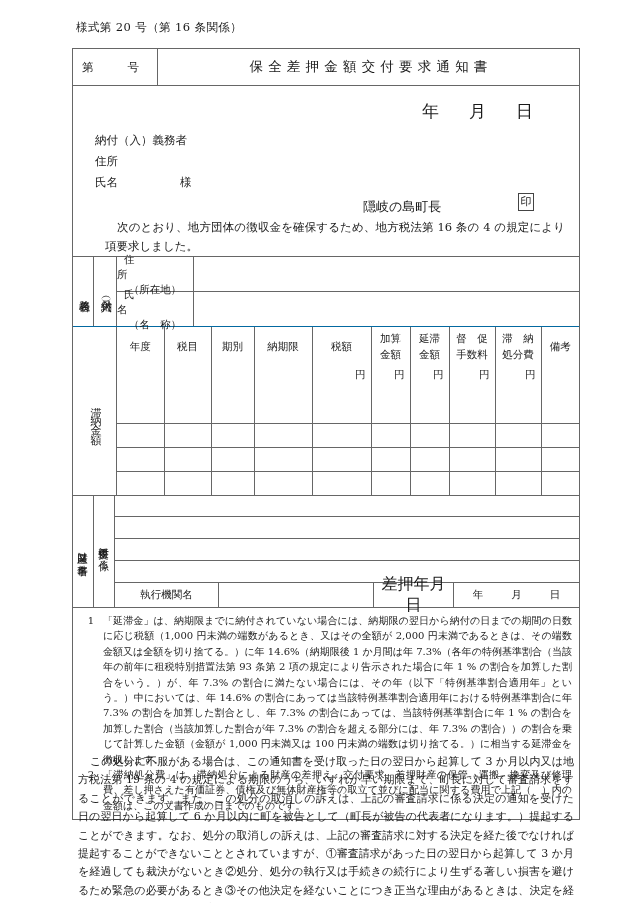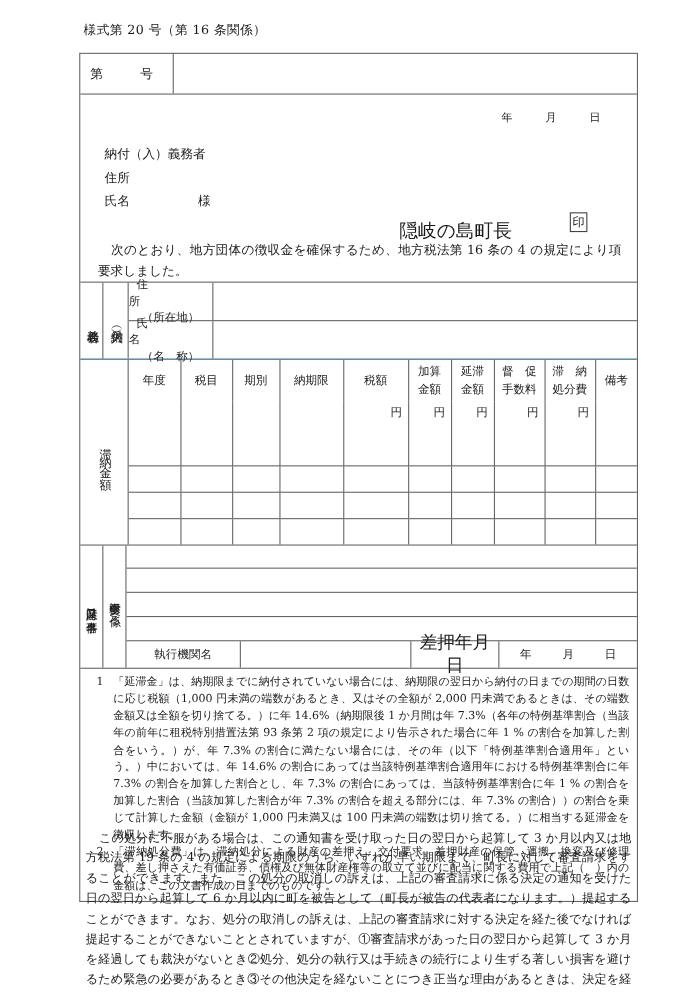--- a/index.html
+++ b/index.html
@@ -72,57 +72,57 @@
 
   
   .head-block {
     position: relative;
     height: 171px;
     border-bottom: 1px solid #666;
     box-sizing: border-box;
   }
   .date-line {
     position: absolute;
-    right: 33px;
+    right: 46px;
     top: 14px;
-    font-size: 10px;
+    font-size: 17px;
     white-space: nowrap;
   }
   .date-line .sp { display: inline-block; width: 30px; }
   .addressee {
     position: absolute;
     left: 22px;
     top: 44px;
     font-size: 11.5px;
     line-height: 21px;
   }
   .addr-row { white-space: nowrap; }
   .addr-row .sama { display: inline-block; margin-left: 62px; }
   .issuer {
     position: absolute;
     left: 290px;
     top: 112px;
-    font-size: 17px;
+    font-size: 13px;
     white-space: nowrap;
   }
   .seal {
     position: absolute;
     left: 445px;
     top: 107px;
     width: 16px;
     height: 18px;
     border: 1px solid #444;
     box-sizing: border-box;
     font-size: 11px;
     line-height: 16px;
     text-align: center;
   }
   .lead-para {
     position: absolute;
-    left: 16px;
+    left: 32px;
     right: 14px;
     top: 132px;
     font-size: 11.5px;
     line-height: 19px;
     text-align: justify;
     text-indent: 12px;
   }
 
   
   .obligor {
@@ -318,20 +318,21 @@
   <div class="form-no">様式第 20 号（第 16 条関係）</div>
 
   <div class="frame">
 
     <div class="title-row">
       <div class="title-no">
         <span class="ch">第</span>
         <span class="gap"></span>
         <span class="ch">号</span>
       </div>
+      <div class="title-main">保全差押金額交付要求通知書</div>
     </div>
 
     <div class="head-block">
       <div class="date-line">
         <span>年</span><span class="sp"></span><span>月</span><span class="sp"></span><span>日</span>
       </div>
 
       <div class="addressee">
         <div class="addr-row">納付（入）義務者</div>
         <div class="addr-row">住所</div>

